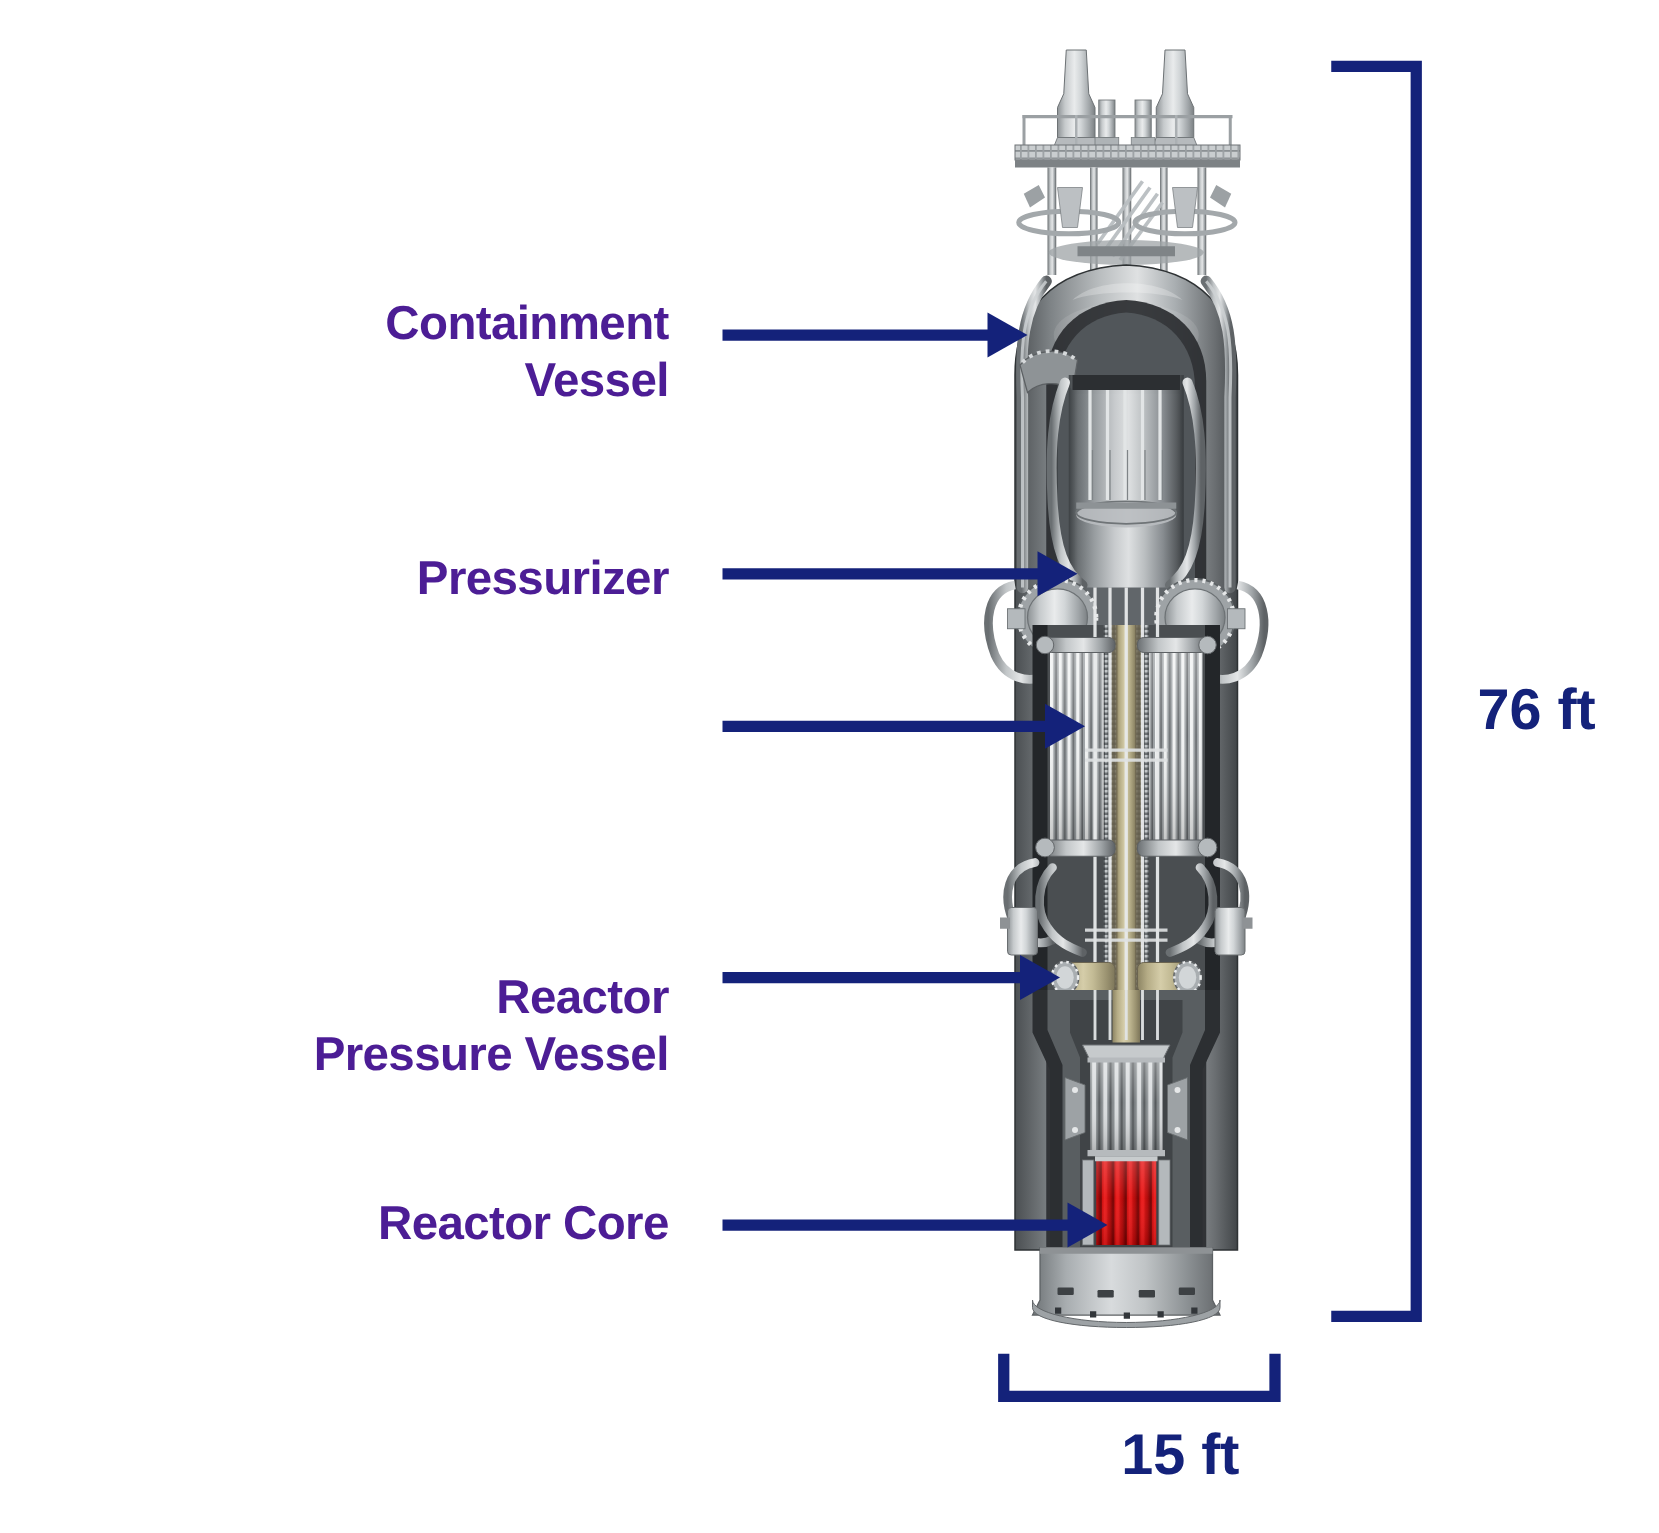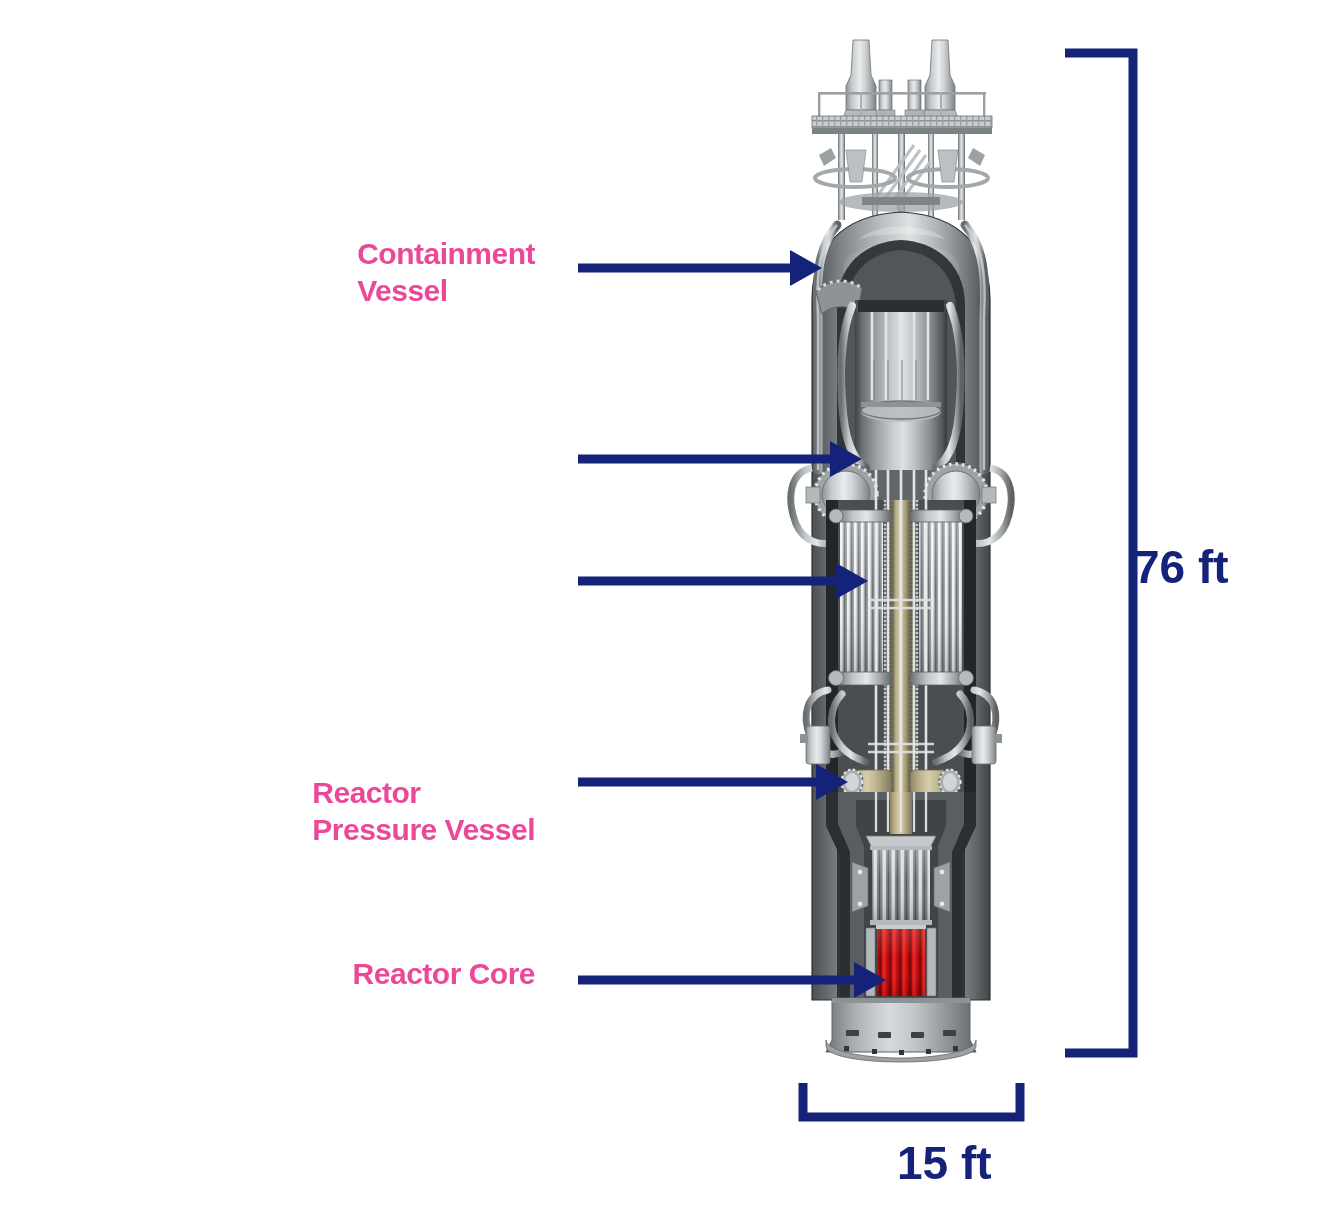--- a/index.html
+++ b/index.html
@@ -12,26 +12,26 @@
   }
   #stage {
     position: relative;
     width: 1327px;
     height: 1226px;
     background: #ffffff;
     overflow: hidden;
   }
   .label {
     position: absolute;
-    color: #ec4899;
+    color: #4c1d95;
     font-family: "Liberation Sans", sans-serif;
     font-weight: bold;
-    font-size: 30px;
+    font-size: 38px;
     line-height: 1.22;
-    text-align: left;
+    text-align: right;
     letter-spacing: -0.5px;
     white-space: pre-line;
   }
   .dim-label {
     position: absolute;
     color: #14227a;
     font-family: "Liberation Sans", sans-serif;
     font-weight: bold;
     font-size: 46px;
     line-height: 1.1;
@@ -453,24 +453,25 @@
       <path d="M1065,53 L1133,53 L1133,1053 L1065,1053" fill="none" stroke="#14227a" stroke-width="9" stroke-linejoin="miter"></path>
     </g>
     <g>
       <path d="M803,1083 L803,1117 L1020,1117 L1020,1083" fill="none" stroke="#14227a" stroke-width="9" stroke-linejoin="miter"></path>
     </g>
   </svg>
 
   <div class="label" style="right:792px; top:236px;">Containment
 Vessel</div>
 
+  <div class="label" style="right:792px; top:440px;">Pressurizer</div>
 
 
   <div class="label" style="right:792px; top:738px;margin-top:37px;">Reactor
 Pressure Vessel</div>
 
   <div class="label" style="right:792px; top:956px;">Reactor Core</div>
 
-  <div class="dim-label" style="left:1134px; top:542px;">76 ft</div>
+  <div class="dim-label" style="left:1182px; top:542px;">76 ft</div>
 
   <div class="dim-label" style="left:897px; top:1138px;">15 ft</div>
 
 </div>
 
 </body></html>

